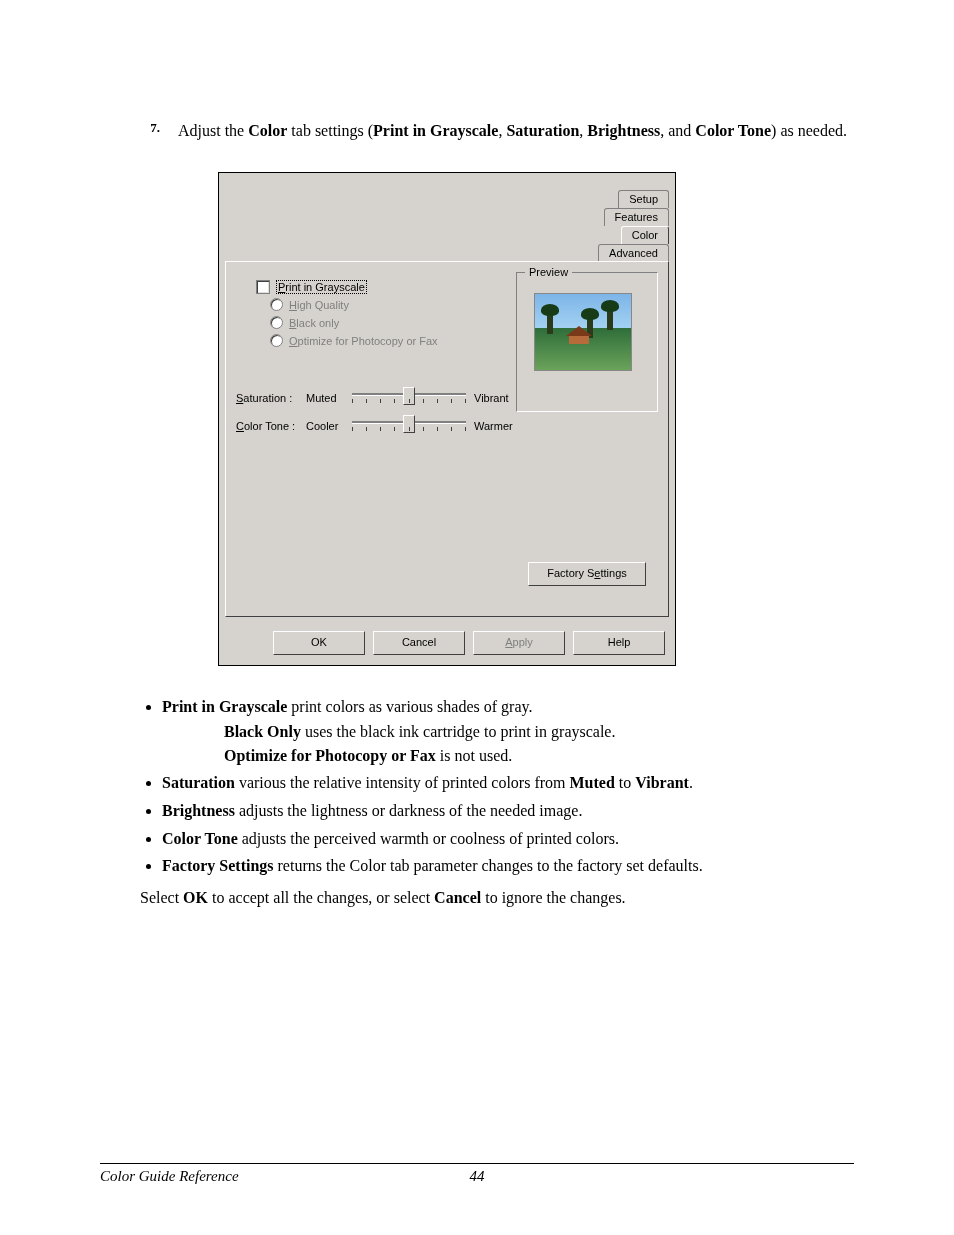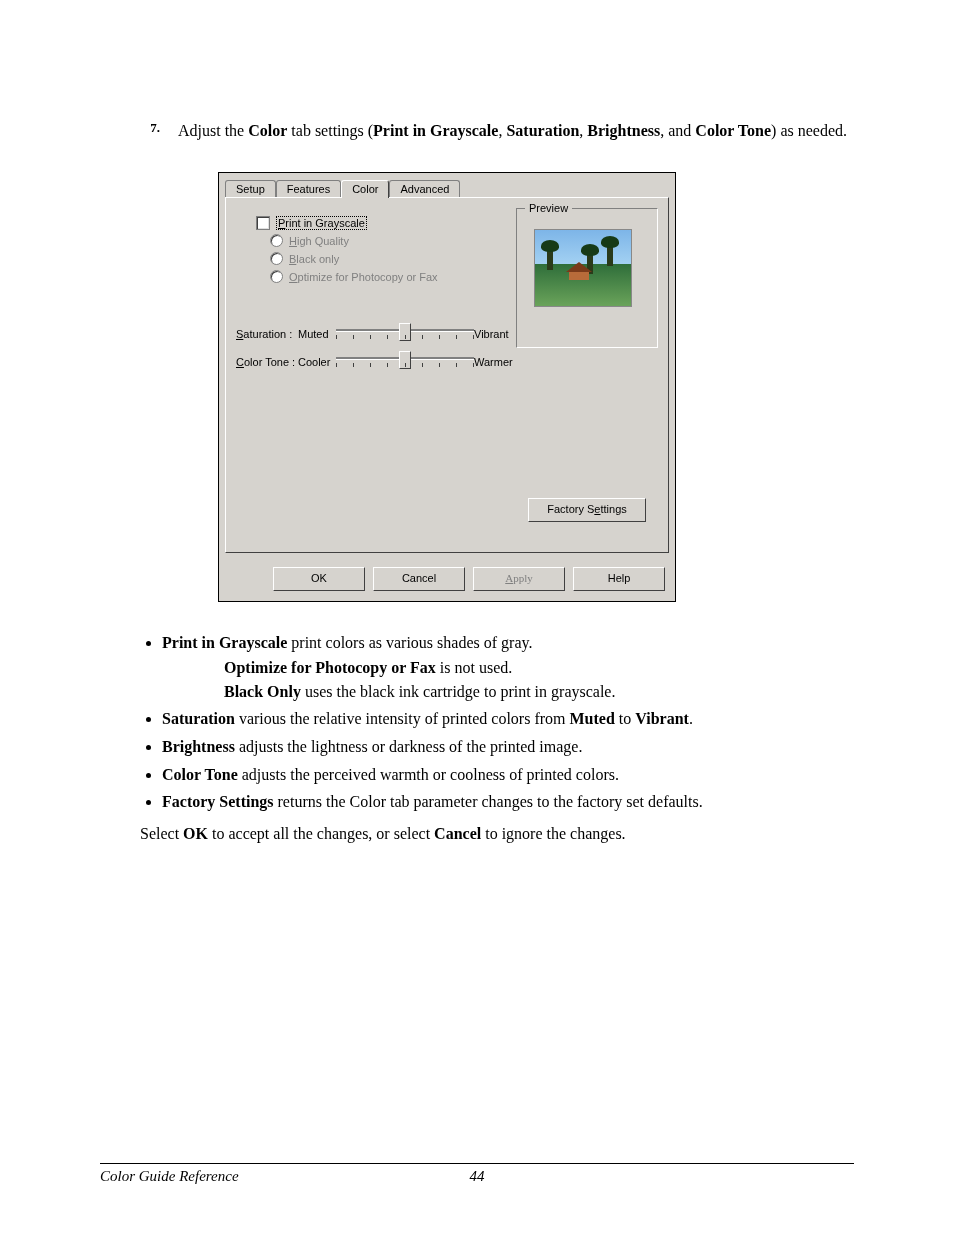--- a/index.html
+++ b/index.html
@@ -45,21 +45,21 @@
   .titlebar .spacer { flex: 1; }
   .tbtn {
     width: 16px; height: 14px;
     background: #d6d3ce;
     border: 1px solid #fff;
     border-right-color: #404040; border-bottom-color: #404040;
     margin-left: 2px;
     font-size: 10px; line-height: 12px; text-align: center; color:#000;
     font-family: Arial, sans-serif;
   }
-  .tabstrip { display: flex; align-items: flex-end; padding: 6px 6px 0 6px; }
+  .tabstrip { display: flex; align-items: flex-end; padding: 16px 6px 0 6px; flex-direction: column; }
   .tab {
     padding: 2px 10px 3px 10px;
     border: 1px solid #808080;
     border-bottom: none;
     background: #d6d3ce;
     margin-right: 0;
     position: relative;
     top: 1px;
     border-top-left-radius: 3px; border-top-right-radius: 3px;
   }
@@ -87,21 +87,21 @@
     border: 1px solid #808080; box-shadow: inset 1px 1px 0 #404040, inset -1px -1px 0 #dfdfdf;
   }
   .rad {
     width: 11px; height: 11px; border-radius: 50%;
     background: #fff; border: 1px solid #808080;
     box-shadow: inset 1px 1px 0 #404040;
   }
   .disabled { color: #808080; }
   .focusbox { border: 1px dotted #000; padding: 0 1px; }
   .sliders { margin-top: 34px; }
-  .srow { display: flex; align-items: center; height: 28px; }
+  .srow { display: flex; align-items: center; height: 28px; gap: 8px; }
   .slabel { width: 62px; }
   .sleft { width: 38px; }
   .sright { width: 42px; }
   .track {
     flex: 1; position: relative; height: 18px;
   }
   .track .line { position:absolute; left:0; right:0; top:4px; height:2px; background:#808080; border-bottom:1px solid #fff; }
   .track .ticks { position:absolute; left:0; right:0; top:10px; height:6px; display:flex; justify-content:space-between; }
   .track .ticks i { width:1px; height:4px; background:#404040; display:block; }
   .track .thumb {
@@ -131,21 +131,21 @@
   .preview-img .hut{ position:absolute; left:34px; top:40px; width:20px; height:10px; background:#b86b3a; }
   .preview-img .hut::before{ content:""; position:absolute; top:-8px; left:-3px; width:0; height:0; border-left:13px solid transparent; border-right:13px solid transparent; border-bottom:10px solid #7a3a1a;}
   .factorybtn-row { margin-top: 150px; display:flex; justify-content:center; }
   .winbtn {
     min-width: 74px; height: 22px;
     background:#d6d3ce;
     border:1px solid #fff; border-right-color:#404040; border-bottom-color:#404040;
     font: 11px Tahoma, Arial, sans-serif; text-align:center; line-height:20px;
     padding: 0 8px;
   }
-  .winbtn.disabled { color:#808080;font-family:Liberation Serif, serif; }
+  .winbtn.disabled { color:#808080; }
   .btnrow { display:flex; justify-content:flex-end; gap:8px; padding: 8px 10px 10px 10px; }
   ul.bullets { margin: 12px 0 10px 62px; padding:0; }
   ul.bullets > li { margin-bottom: 6px; line-height:1.35; list-style: disc; }
   .sublist { margin: 4px 0 0 62px; }
   .sublist div { line-height:1.35; margin-bottom:2px; }
   .closing { margin: 10px 0 0 40px; line-height:1.35; }
   .footer {
     position:absolute; left:100px; right:100px; bottom:50px;
     border-top:1px solid #000; padding-top:4px;
     display:flex; font-style:italic; font-size:15px;
@@ -263,28 +263,28 @@
         <div class="winbtn disabled"><span class="u">A</span>pply</div>
         <div class="winbtn">Help</div>
       </div>
     </div>
   </div>
 
   <ul class="bullets">
     <li>
       <b>Print in Grayscale</b><span> print colors as various shades of gray.</span>
       <div class="sublist">
+        <div><b>Black Only</b><span> uses the black ink cartridge to print in grayscale.</span></div>
         <div><b>Optimize for Photocopy or Fax</b><span> is not used.</span></div>
-        <div><b>Black Only</b><span> uses the black ink cartridge to print in grayscale.</span></div>
       </div>
     </li>
     <li>
       <b>Saturation</b><span> various the relative intensity of printed colors from </span><b>Muted</b><span> to </span><b>Vibrant</b><span>.</span>
     </li>
-    <li><b>Brightness</b><span> adjusts the lightness or darkness of the printed image.</span></li>
+    <li><b>Brightness</b><span> adjusts the lightness or darkness of the needed image.</span></li>
     <li><b>Color Tone</b><span> adjusts the perceived warmth or coolness of printed colors.</span></li>
     <li><b>Factory Settings</b><span> returns the Color tab parameter changes to the factory set defaults.</span></li>
   </ul>
 
   <div class="closing">
     <span>Select </span><b>OK</b><span> to accept all the changes, or select </span><b>Cancel</b><span> to ignore the changes.</span>
   </div>
 
   <div class="footer">
     <span>Color Guide Reference</span>

